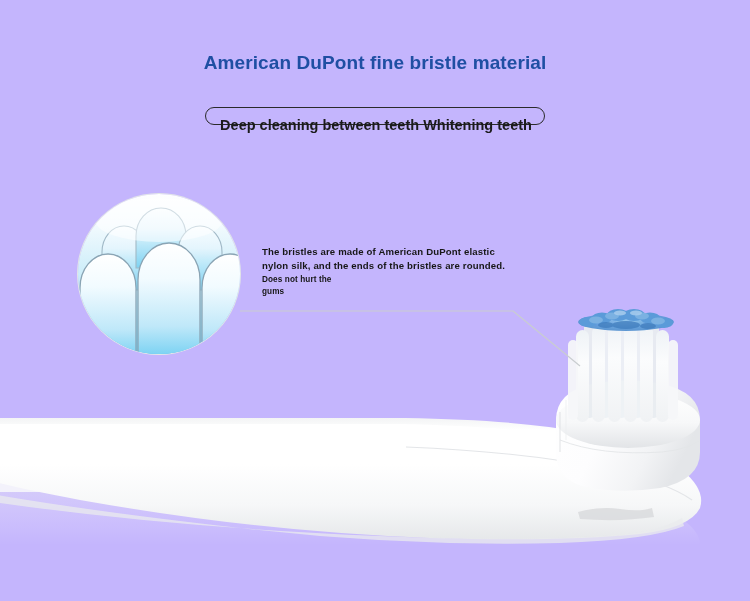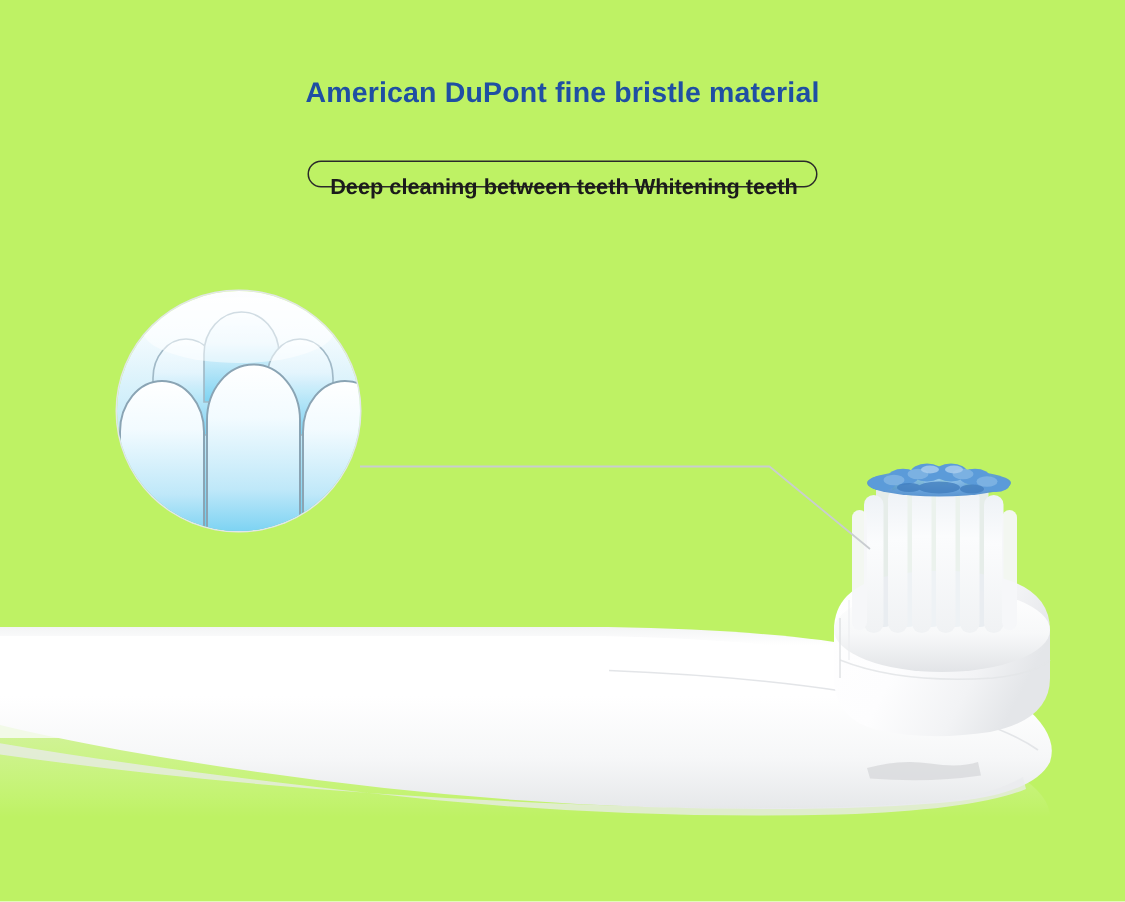--- a/index.html
+++ b/index.html
@@ -7,21 +7,21 @@
     padding: 0;
     background: #ffffff;
   }
   body {
     font-family: "Liberation Sans", sans-serif;
   }
   #page {
     position: relative;
     width: 750px;
     height: 601px;
-    background: #bef264;
+    background: #c4b5fd;
     overflow: hidden;
   }
 
   
   .headline {
     position: absolute;
     left: 0;
     top: 52px;
     width: 750px;
     text-align: center;
@@ -278,14 +278,18 @@
       <ellipse cx="81" cy="26" rx="64" ry="22" fill="#ffffff" opacity="0.5"></ellipse>
     </svg>
   </div>
 
   <div class="headline">American DuPont fine bristle material</div>
 
   <div class="subpill">
     <div class="subpill-label">Deep cleaning between teeth Whitening teeth</div>
   </div>
 
+  <div class="callout">
+    <div class="callout-main">The bristles are made of American DuPont elastic nylon silk, and the ends of the bristles are rounded.</div>
+    <div class="callout-sub">Does not hurt the gums</div>
+  </div>
 
 </div>
 
 </body></html>

